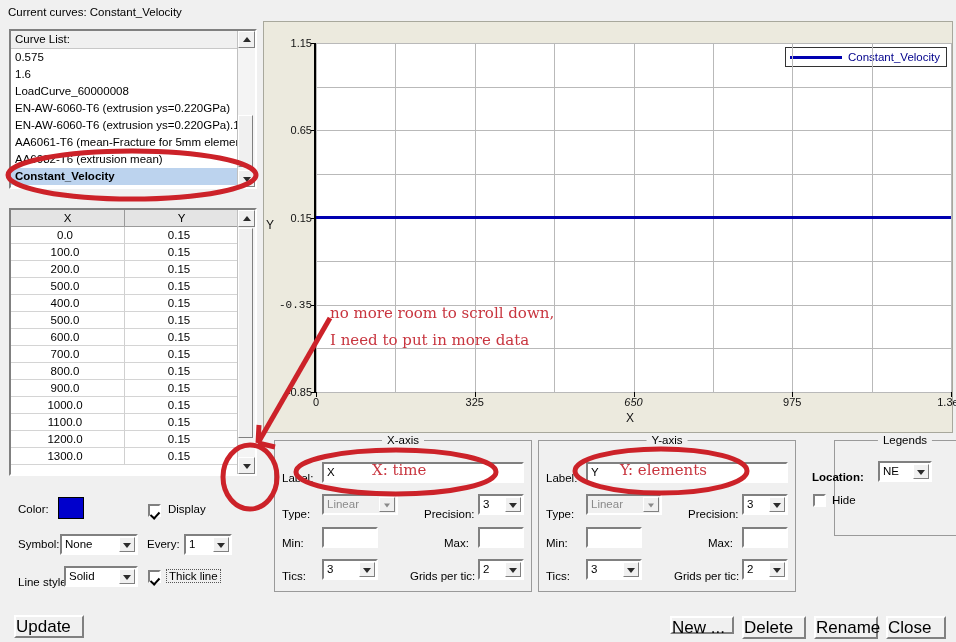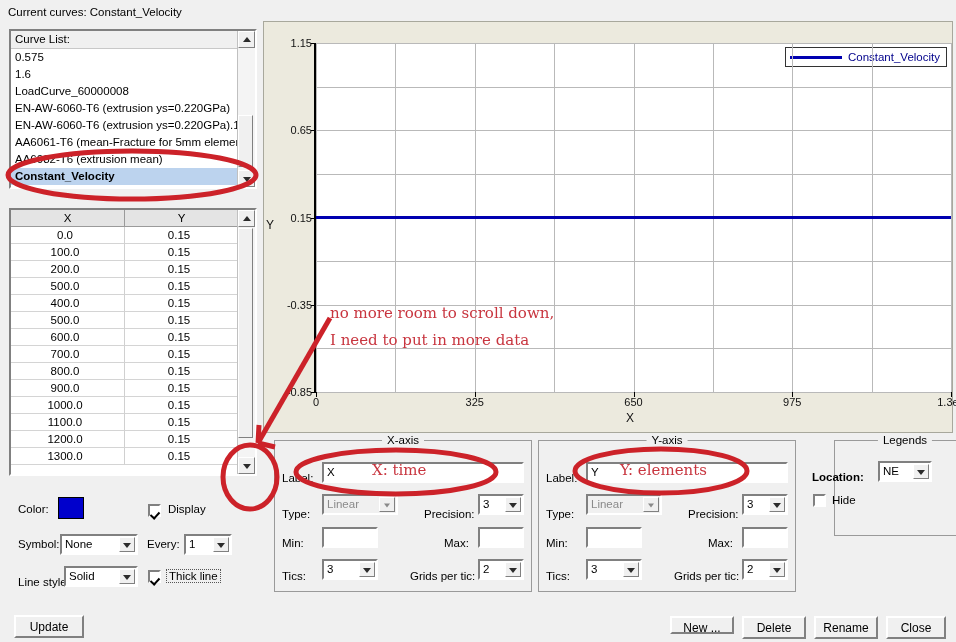--- a/index.html
+++ b/index.html
@@ -96,21 +96,21 @@
     height:21px;line-height:17px;font-size:11.5px;padding-left:3px;overflow:hidden;
   }
   .chk{position:absolute;width:13px;height:13px;background:#fff;border:2px solid;border-color:#808080 #ffffff #ffffff #808080;box-sizing:border-box;}
   .chk.on::after{
     content:"";position:absolute;left:2px;top:4px;width:4px;height:7px;
     border:solid #000;border-width:0 2px 2px 0;transform:rotate(42deg);
   }
   .btn{
     position:absolute;background:#f0f0f0;border:2px solid;
     border-color:#ffffff #808080 #808080 #ffffff;box-sizing:border-box;
-    font-size:12px;text-align:center;line-height:20px;
+    font-size:17px;text-align:left;line-height:20px;
     font-family:"Liberation Sans", sans-serif;
   }
   .dotted{border:1px dotted #555;padding:0 2px;}
 
   
   .chart-pane{
     position:absolute;left:263px;top:21px;width:690px;height:412px;
     background:#eceade;border:1px solid #a8a89c;box-sizing:border-box;
   }
   .plot{
@@ -311,33 +311,33 @@
         <div class="gl glv" style="left: 79.375px;"></div>
         <div class="gl glv" style="left: 158.75px;"></div>
         <div class="gl glv" style="left: 238.125px;"></div>
         <div class="gl glv" style="left: 317.5px;"></div>
         <div class="gl glv" style="left: 396.875px;"></div>
         <div class="gl glv" style="left: 476.25px;"></div>
         <div class="gl glv" style="left: 555.625px;"></div>
         <div class="gl glv" style="left: 635px;"></div>
         <div class="ytick" style="top: 349px;">-0.85</div>
         <div class="ytickmark" style="top: 349px;"></div>
-        <div class="ytick" style="top: 261.75px;">-0.35</div>
+        <div class="ytick" style="top: 261.75px; font-family: Liberation Mono, monospace;">-0.35</div>
         <div class="ytickmark" style="top: 261.75px;"></div>
         <div class="ytick" style="top: 174.5px;">0.15</div>
         <div class="ytickmark" style="top: 174.5px;"></div>
         <div class="ytick" style="top: 87.25px;">0.65</div>
         <div class="ytickmark" style="top: 87.25px;"></div>
         <div class="ytick" style="top: 0px;">1.15</div>
         <div class="ytickmark" style="top: 0px;"></div>
         <div class="xtick" style="left: 0px;">0</div>
         <div class="xtickmark" style="left: 0px;"></div>
         <div class="xtick" style="left: 158.75px; text-align: center;">325</div>
         <div class="xtickmark" style="left: 158.75px;"></div>
-        <div class="xtick" style="left: 317.5px;">650</div>
+        <div class="xtick" style="left: 317.5px; font-style: italic;">650</div>
         <div class="xtickmark" style="left: 317.5px;"></div>
         <div class="xtick" style="left: 476.25px;">975</div>
         <div class="xtickmark" style="left: 476.25px;"></div>
         <div class="xtick" style="left: 635px;">1.3e3</div>
         <div class="xtickmark" style="left: 635px;"></div>
         <svg width="635" height="349" style="position: absolute; left: 0px; top: 0px;">
           <polyline points="0,174.5 48.84615384615385,174.5 97.6923076923077,174.5 146.53846153846155,174.5 195.3846153846154,174.5 244.23076923076925,174.5 293.0769230769231,174.5 341.9230769230769,174.5 390.7692307692308,174.5 439.6153846153846,174.5 488.4615384615385,174.5 537.3076923076923,174.5 586.1538461538462,174.5 635,174.5" fill="none" stroke="#0000b0" stroke-width="3"></polyline>
         </svg>
       </div>
     <div class="axname" id="ylab" style="left:2px;top:196px;">Y</div>

